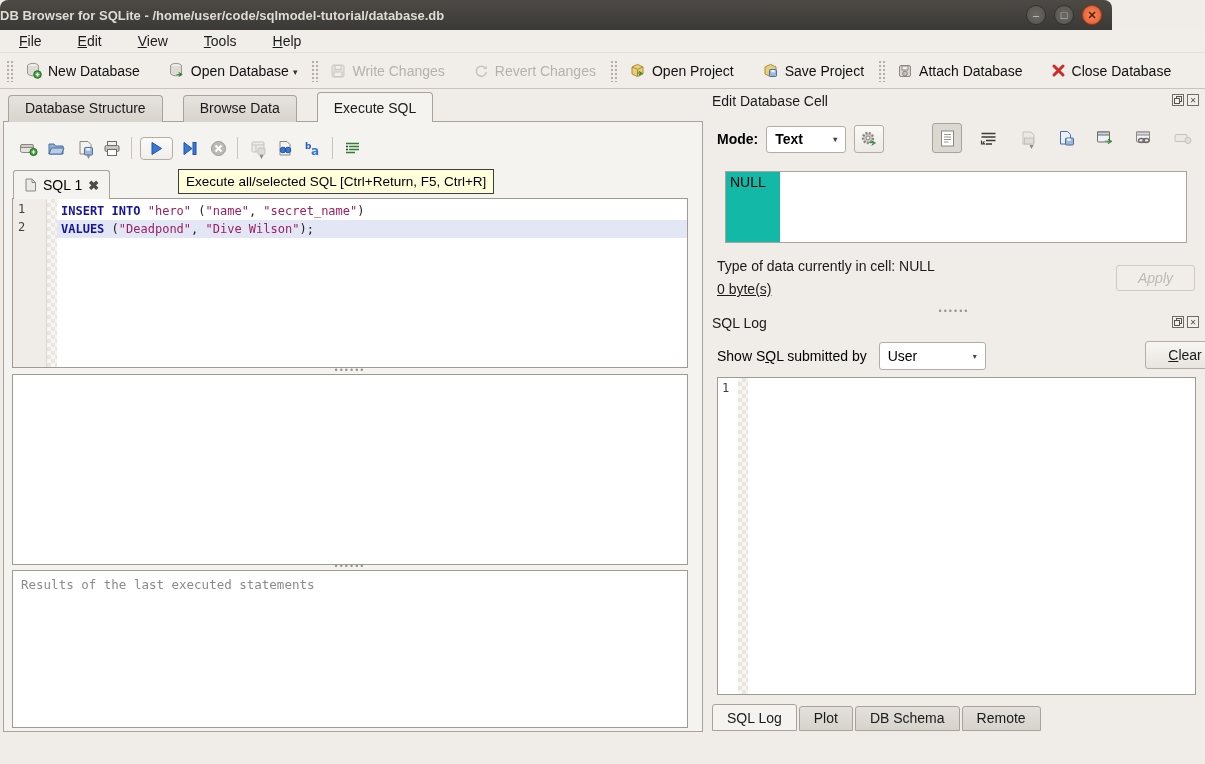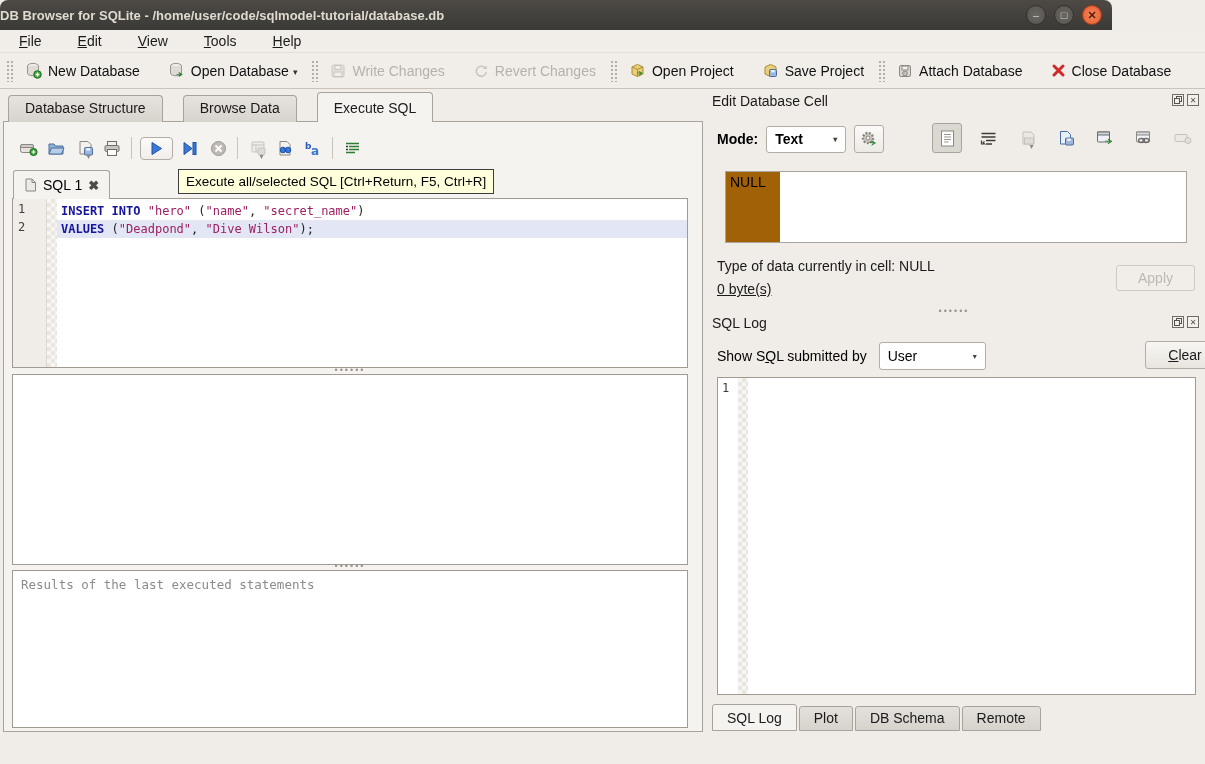--- a/index.html
+++ b/index.html
@@ -101,27 +101,27 @@
   .iconbtn { width:30px; height:28px; border:1px solid #b3ada6; border-radius:3px;
     background:linear-gradient(#fbfaf8,#eceae5); display:flex; align-items:center; justify-content:center; }
 
   .cell-icons { position:absolute; left:225px; top:33px; display:flex; align-items:center; gap:13px; }
   .cell-ico { width:26px; height:26px; display:flex; align-items:center; justify-content:center; }
   .cell-ico.pressed { background:#dbd7d1; border:1px solid #aaa39c; border-radius:3px; width:30px; height:30px; }
   .mini-caret { font-size:8px; color:#8d8984; margin-left:-9px; align-self:flex-end; }
 
   .cell-box { position:absolute; left:18px; top:81px; width:462px; height:72px;
     border:1px solid #aba49d; background:#fff; display:flex; }
-  .cell-null { width:54px; background:#a16207; font-size:14px; color:#000; padding:2px 0 0 4px; }
+  .cell-null { width:54px; background:#14b8a6; font-size:14px; color:#000; padding:2px 0 0 4px; }
 
   .type-line { position:absolute; left:10px; top:168px; font-size:14px; color:#1a1a1a; }
   .size-line { position:absolute; left:10px; top:191px; font-size:14px; color:#1a1a1a;text-decoration:underline; }
   .btn { border:1px solid #b3ada6; border-radius:3px; background:linear-gradient(#f8f6f3,#e8e5df);
     font-size:14px; color:#1a1a1a; text-align:center; }
-  .btn.disabled { background:#f1eeea; color:#bdb8b1; border-color:#cfc9c2; }
+  .btn.disabled { background:#f1eeea; color:#bdb8b1; border-color:#cfc9c2;font-style:italic; }
   .apply-btn { position:absolute; left:409px; top:175px; width:79px; height:26px; line-height:24px; }
 
   .dock-hsplit { position:absolute; left:227px; top:216px; width:40px; text-align:center;
     color:#9a948d; font-size:9px; letter-spacing:2px; }
 
   .log-filter { position:absolute; left:10px; top:252px; display:flex; align-items:center; font-size:14px; }
   .combo.user { width:107px; height:28px; margin-left:12px; }
   .clear-btn { position:absolute; left:409px; top:251px; width:80px; height:28px; line-height:26px;margin-left:29px; }
 
   .log-box { position:absolute; left:10px; top:287px; width:479px; height:318px;

